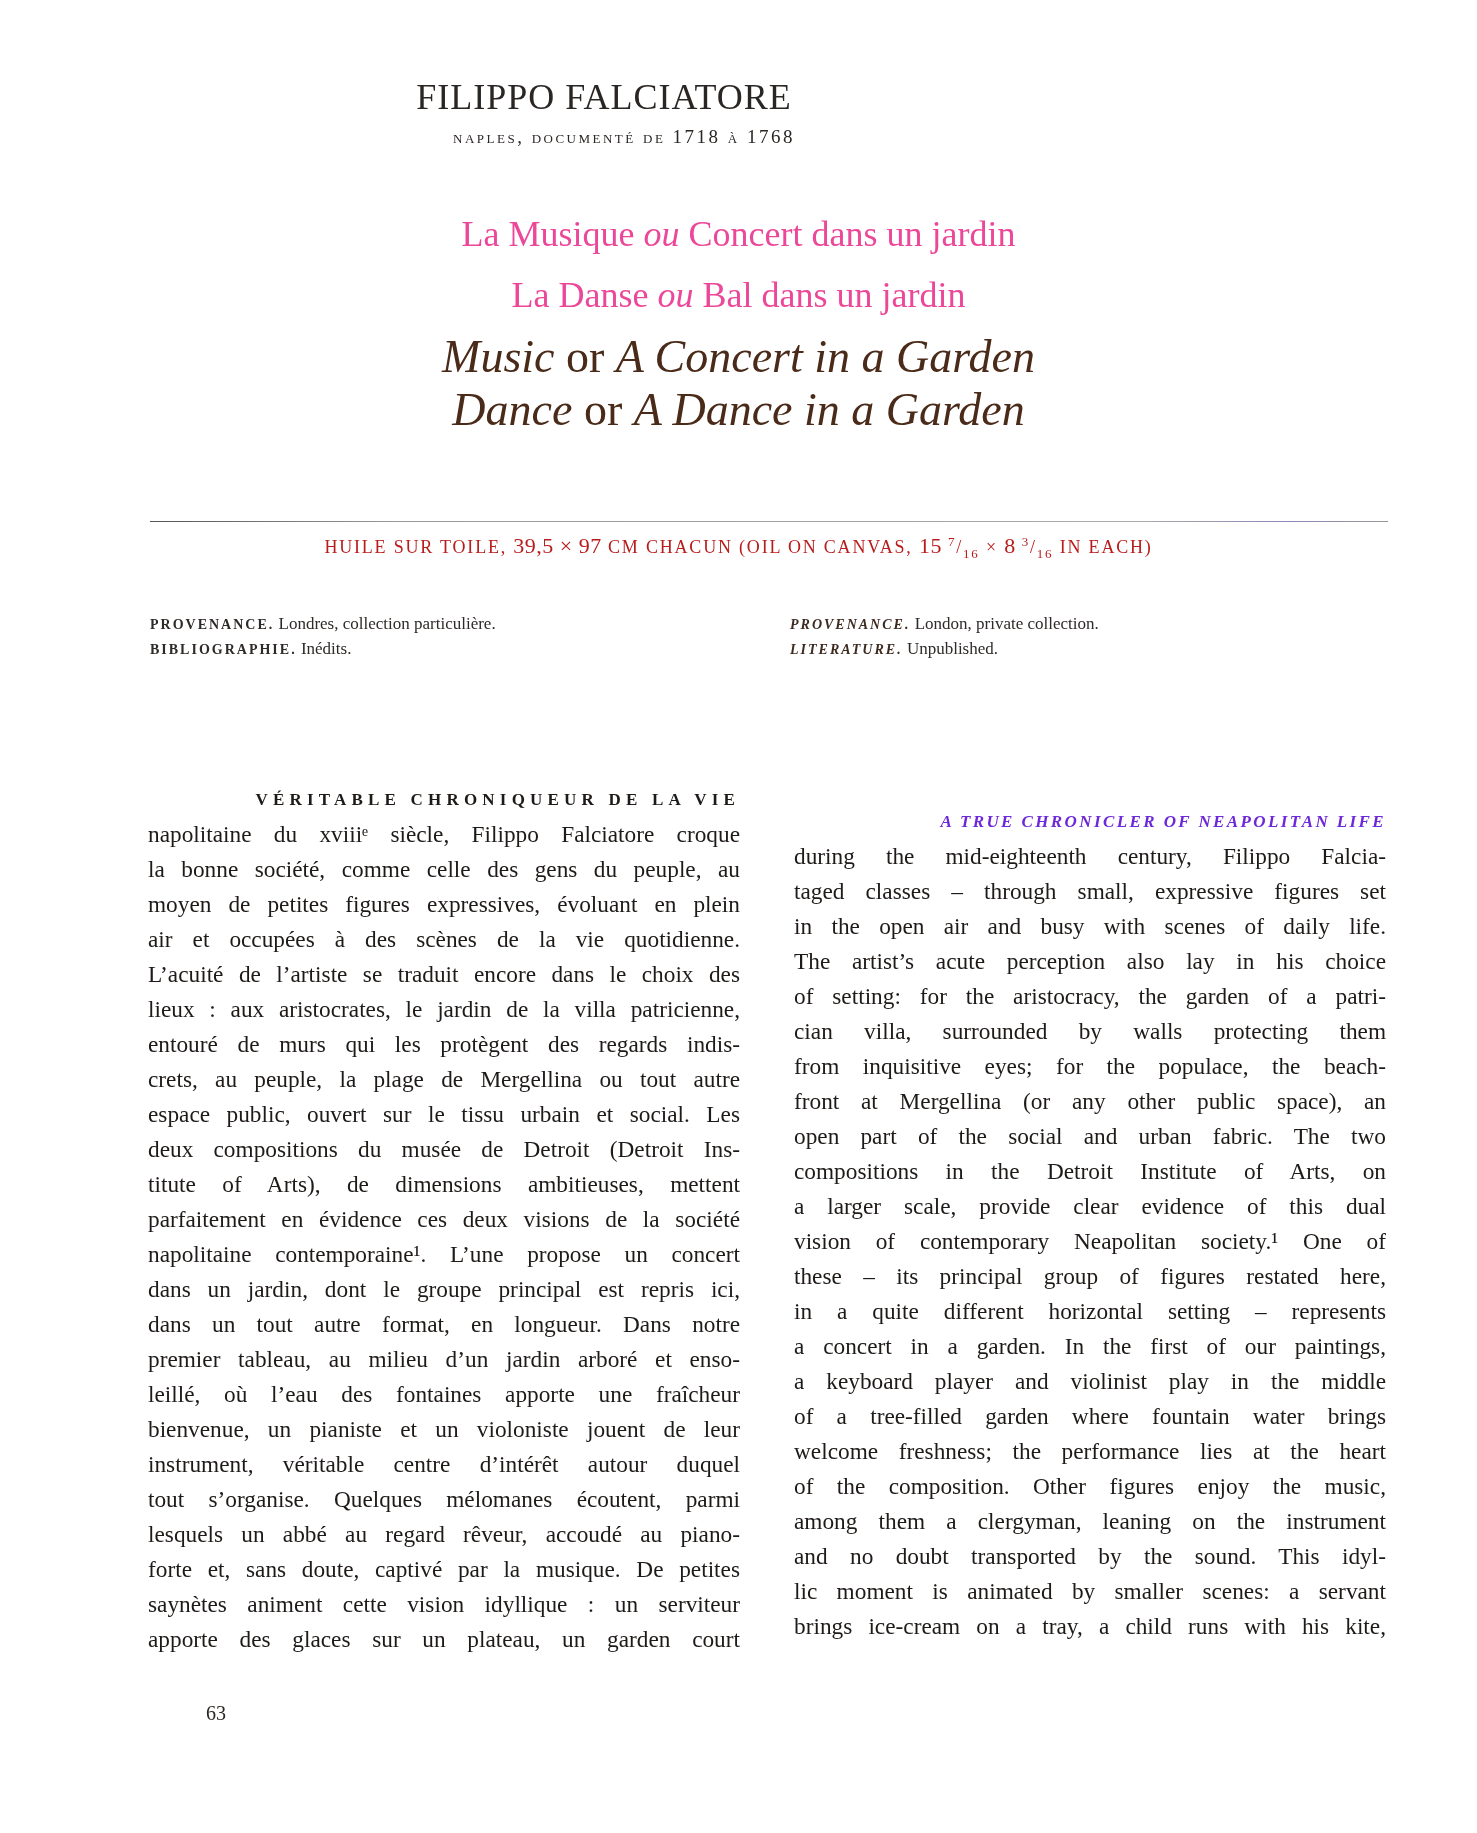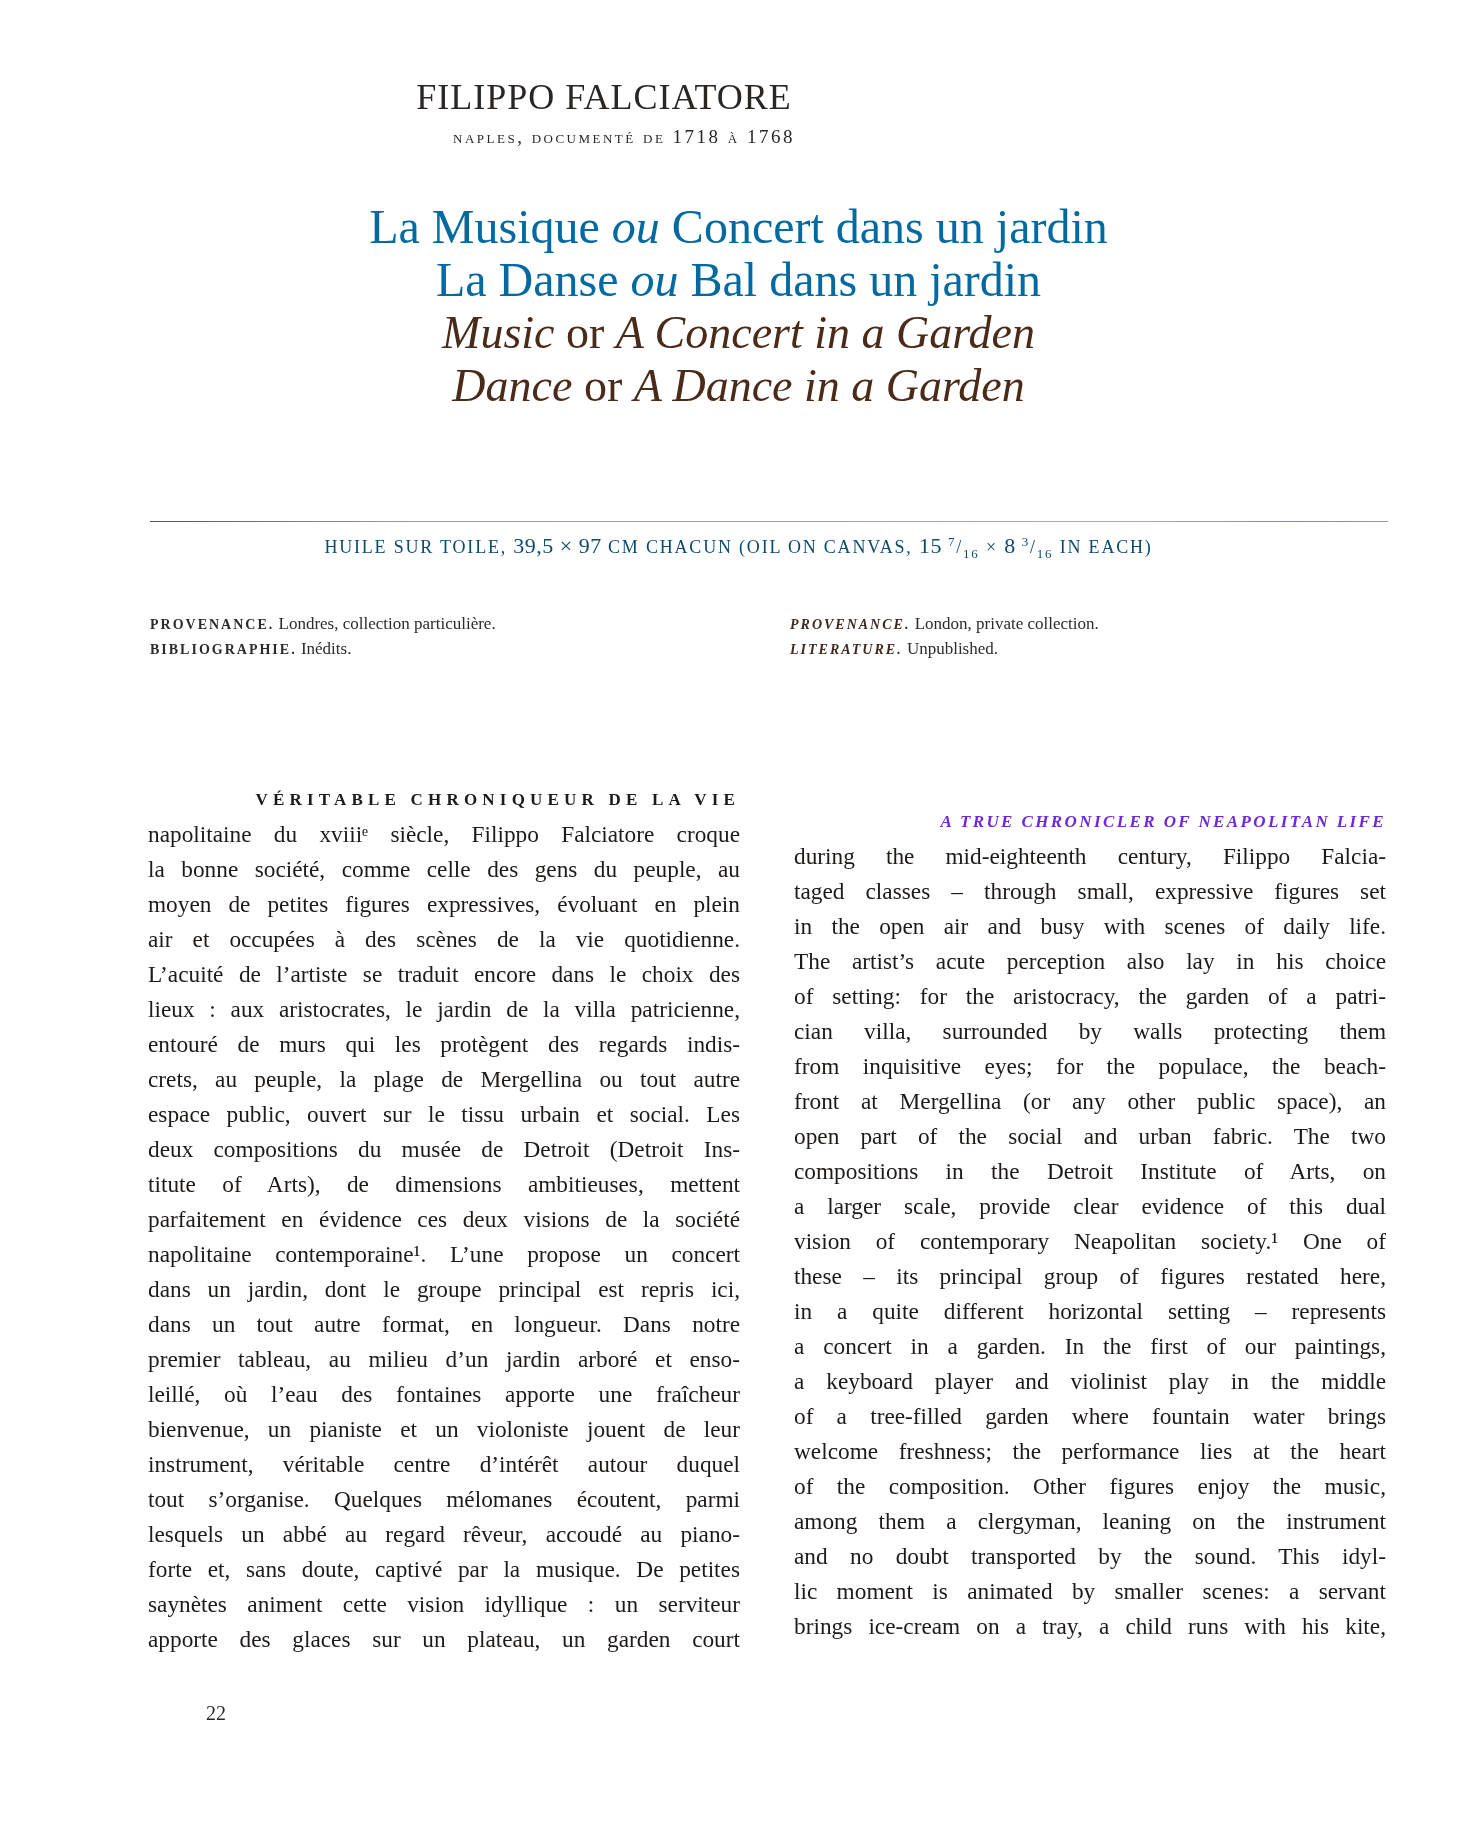--- a/index.html
+++ b/index.html
@@ -36,23 +36,23 @@
       color: #2a2624;
     }
     .titles {
       position: absolute;
       left: 0; width: 1477px;
       top: 200px;
       text-align: center;
       line-height: 53px;
     }
     .title-fr {
-      font-size: 48px;
-      color: #0369a1;
-      margin: 0;
+      font-size: 36px;
+      color: #ec4899;
+      margin: 8px;
       font-weight: normal;
     }
     .title-en {
       font-size: 46px;
       color: #4a2a18;
       margin: 0;
       font-weight: normal;
       font-style: italic;
     }
     .title-fr i { font-style: italic; }
@@ -65,21 +65,21 @@
       height: 1px;
       background: linear-gradient(to right, #555 0%, #999 20%, #aaa 80%, #8a86b8 92%, #999 100%);
     }
     .medium {
       position: absolute;
       left: 0; width: 1477px;
       top: 533px;
       text-align: center;
       font-size: 18px;
       letter-spacing: 1.8px;
-      color: #0c4a6e;
+      color: #b91c1c;
     }
     .medium .num { font-size: 22px; letter-spacing: 0.5px; }
     .medium sup, .medium sub { font-size: 13px; }
     .meta {
       position: absolute;
       top: 612px;
       font-size: 17px;
       line-height: 24px;
       color: #2e2a28;
     }
@@ -212,13 +212,13 @@
       <span class="col-line">of a tree-filled garden where fountain water brings</span>
       <span class="col-line">welcome freshness; the performance lies at the heart</span>
       <span class="col-line">of the composition. Other figures enjoy the music,</span>
       <span class="col-line">among them a clergyman, leaning on the instrument</span>
       <span class="col-line">and no doubt transported by the sound. This idyl-</span>
       <span class="col-line">lic moment is animated by smaller scenes: a servant</span>
       <span class="col-line">brings ice-cream on a tray, a child runs with his kite,</span>
     </div>
 </div>
 
-<div class="page-number">22</div>
+<div class="page-number">63</div>
 
 </body></html>

